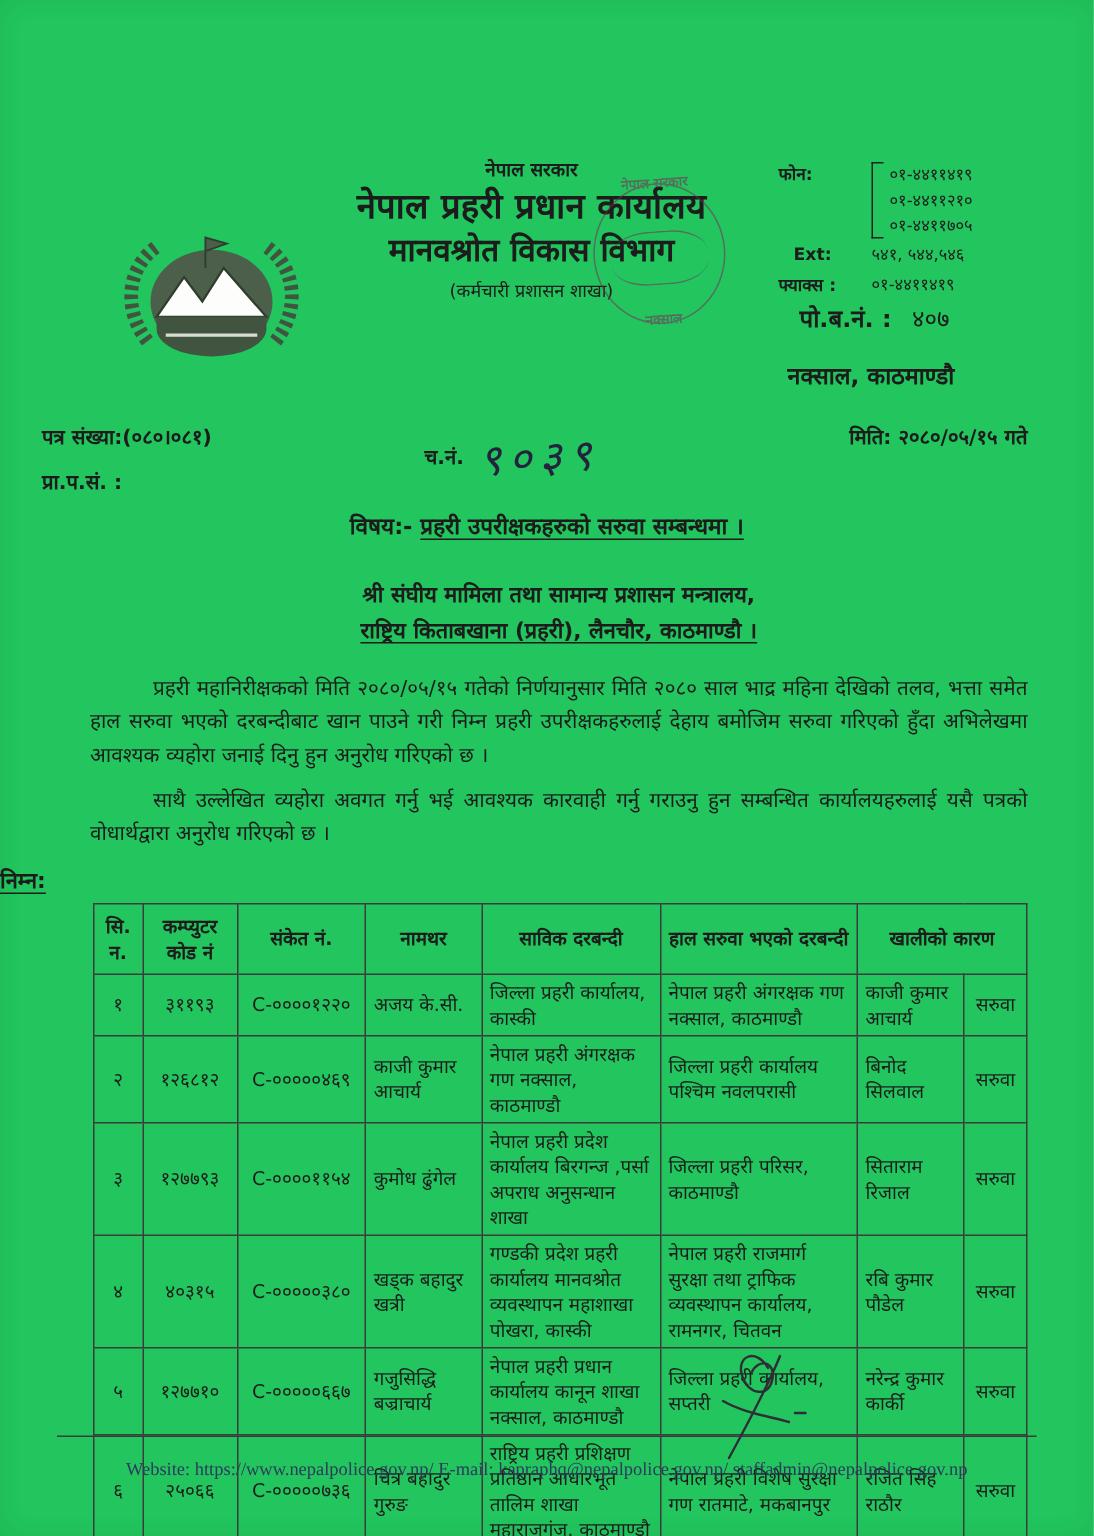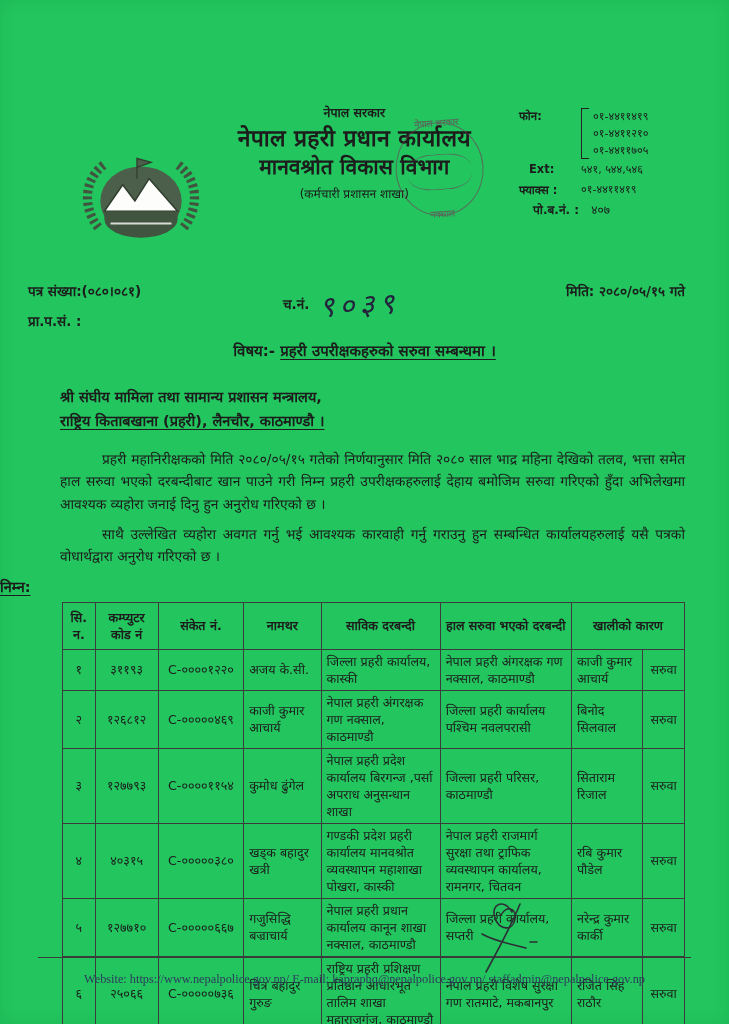--- a/index.html
+++ b/index.html
@@ -44,40 +44,40 @@
   .lh-right{position:absolute;right:40px;top:108px;width:170px;font-size:11px;}
   .contact-row{display:flex;align-items:flex-start;margin-bottom:3px;}
   .contact-label{width:62px;font-weight:bold;font-size:11.5px;flex:none;}
   .phone-wrap{display:flex;align-items:stretch;}
   .bracket{
     width:7px;flex:none;margin-right:4px;
     border-left:1.2px solid #222;border-top:1.2px solid #222;border-bottom:1.2px solid #222;
   }
   .phone-list div{line-height:1.55;}
   .contact-val{line-height:1.5;}
-  .pobox{margin-left:14px;font-weight:bold;font-size:12px;}
+  .pobox{margin-left:14px;font-weight:bold;font-size:16px;}
   .pobox span{font-weight:normal;}
   .lh-addr{margin-top:16px;margin-left:6px;font-weight:bold;font-size:15.5px;}
 
   
   .refs{position:relative;margin:4px 44px 0 28px;font-size:13.5px;font-weight:bold;height:52px;}
   .ref-left{position:absolute;left:0;top:0;}
   .ref-chana{position:absolute;left:255px;top:2px;}
   .chana-hand{
     font-size:29px;font-weight:normal;font-style:italic;letter-spacing:5px;
     color:#23233d;display:inline-block;transform:rotate(-3deg);vertical-align:-6px;margin-left:10px;
     font-family:"DejaVu Serif",serif;
   }
   .ref-right{position:absolute;right:0;top:0;}
   .ref-pps{position:absolute;left:0;top:30px;}
 
   .subject{ text-align:center;font-size:15px;font-weight:bold;margin-top:6px;}
   .subject u{text-decoration:underline;text-underline-offset:3px;}
 
-  .addressee{margin:26px 44px 0 60px;font-size:14.5px;font-weight:bold;line-height:1.65;}
+  .addressee{margin:26px 44px 0 60px;font-size:14.5px;font-weight:bold;line-height:1.65;text-align:center;}
   .addressee .u{text-decoration:underline;text-underline-offset:3px;}
 
   .body-text{margin:14px 44px 0 60px;font-size:13.8px;line-height:1.62;text-align:justify;}
   .body-text p{margin:0 0 8px 0;text-indent:42px;}
 
   .nimna{text-align:left;font-weight:bold;font-size:14.5px;margin-top:6px;
          text-decoration:underline;text-underline-offset:3px;}
 
   
   table.transfer{
@@ -154,20 +154,21 @@
         <div class="contact-val">५४१, ५४४,५४६</div>
       </div>
       <div class="contact-row">
         <div class="contact-label">फ्याक्स :</div>
         <div class="contact-val">०१-४४११४१९</div>
       </div>
       <div class="pobox">
         <span style="font-weight:bold;">पो.ब.नं. :</span>
         <span style="margin-left:8px;">४०७</span>
       </div>
+      <div class="lh-addr">नक्साल, काठमाण्डौ</div>
     </div>
   </div>
 
   <div class="refs">
     <div class="ref-left">पत्र संख्या:(०८०।०८१)</div>
     <div class="ref-chana">
       <span>च.नं.</span><span class="chana-hand">९०३९</span>
     </div>
     <div class="ref-right">मिति: २०८०/०५/१५ गते</div>
     <div class="ref-pps">प्रा.प.सं. :</div>

